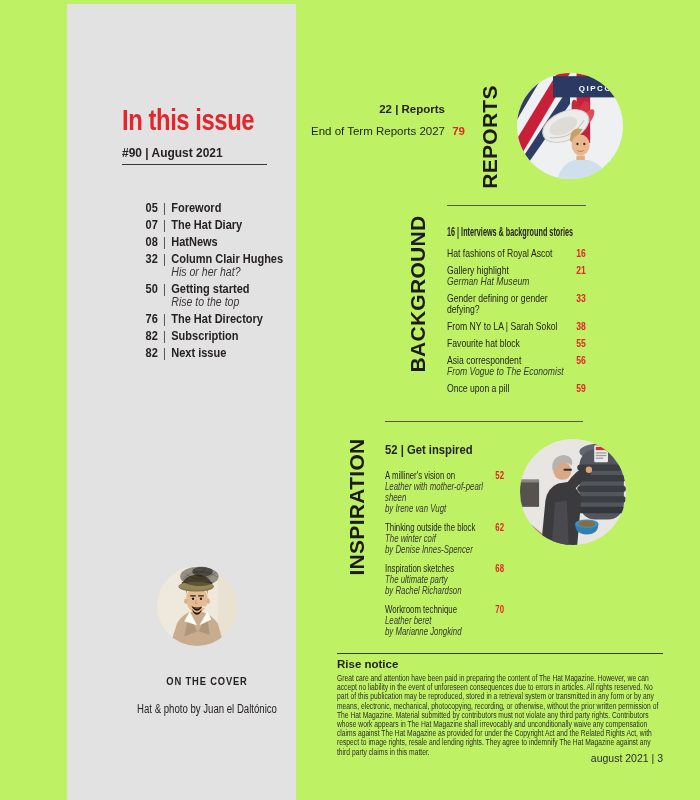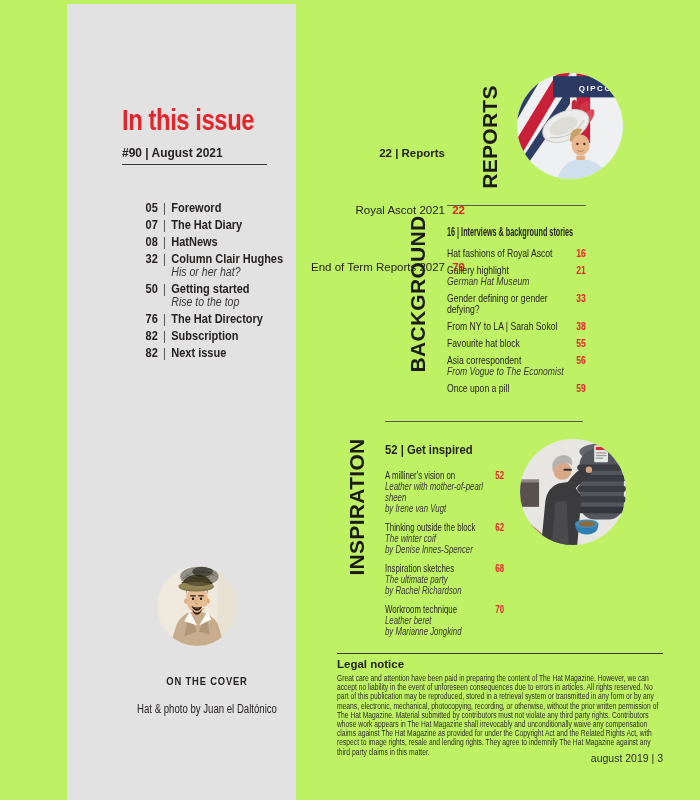--- a/index.html
+++ b/index.html
@@ -41,21 +41,21 @@
   .vlabel-inspiration { left:282px; top:494px; width:150px; height:26px; }
 
   
   .photo { position:absolute; border-radius:50%; overflow:hidden; }
   .photo svg { display:block; width:100%; height:100%; }
   .photo-reports     { left:517px; top:73px;  width:106px; height:106px; }
   .photo-inspiration { left:520px; top:439px; width:106px; height:106px; }
 
   
   .rep-block { position:absolute; left:245px; top:103px; width:220px; font-size:11.5px; }
-  .rep-row { display:flex; justify-content:flex-end; line-height:13px; margin-bottom:7px;margin-top:44px; }
+  .rep-row { display:flex; justify-content:flex-end; line-height:13px; margin-bottom:7px; }
   .rep-header { font-weight:bold; margin-bottom:9px; }
   .rep-page { width:20px; text-align:right; color:#e2262b; font-weight:bold; }
 
   
   .sec-header { position:absolute; font-weight:bold; font-size:12.5px; white-space:nowrap;
                 transform-origin:0 0; line-height:13px; }
   .sec-header-bg   { left:447px; top:226px; transform:scaleX(0.58); }
   .sec-header-insp { left:385px; top:444px; transform:scaleX(0.9); }
 
   
@@ -194,24 +194,20 @@
   <div class="cover-credit">Hat &amp; photo by Juan el Daltónico</div>
 
   <div class="vlabel vlabel-reports">REPORTS</div>
 
   <div class="rep-block">
     <div class="rep-row rep-header">
       <span>22 | Reports</span>
       <span class="rep-page"></span>
     </div>
     <div class="rep-row">
-      <span class="rep-title">Royal Ascot 2021</span>
-      <span class="rep-page">22</span>
-    </div>
-    <div class="rep-row">
       <span class="rep-title">End of Term Reports 2027</span>
       <span class="rep-page">79</span>
     </div>
   </div>
 
   <div class="photo photo-reports">
     <svg viewBox="0 0 100 100">
       <rect width="100" height="100" fill="#eef0f2"></rect>
       <polygon points="0,0 26,0 0,44" fill="#2e3d66"></polygon>
       <polygon points="0,62 38,0 50,0 0,84" fill="#c9203a"></polygon>
@@ -355,17 +351,17 @@
       <circle cx="40" cy="30" r="8.5" fill="#d9a886"></circle>
       <path d="M31,31 Q28,17 41,15 Q51,16 49,25 Q42,19 33,27 Z" fill="#b6b2ae"></path>
       <rect x="41" y="28" width="8" height="2" rx="1" fill="#2d2d2f"></rect>
       <path d="M52,80 Q52,90 63,90 Q74,90 74,80 Z" fill="#2f7fb3"></path>
       <ellipse cx="63" cy="80" rx="11" ry="4" fill="#3c90c4"></ellipse>
       <ellipse cx="63" cy="80" rx="8" ry="2.8" fill="#8a6b3f"></ellipse>
     </svg>
   </div>
 
   <div class="rule rule-legal"></div>
-  <div class="legal-head">Legal notice</div>
+  <div class="legal-head">Rise notice</div>
   <div class="legal-body">Great care and attention have been paid in preparing the content of The Hat Magazine. However, we can accept no liability in the event of unforeseen consequences due to errors in articles. All rights reserved. No part of this publication may be reproduced, stored in a retrieval system or transmitted in any form or by any means, electronic, mechanical, photocopying, recording, or otherwise, without the prior written permission of The Hat Magazine. Material submitted by contributors must not violate any third party rights. Contributors whose work appears in The Hat Magazine shall irrevocably and unconditionally waive any compensation claims against The Hat Magazine as provided for under the Copyright Act and the Related Rights Act, with respect to image rights, resale and lending rights. They agree to indemnify The Hat Magazine against any third party claims in this matter.</div>
-  <div class="footer-page">august 2019 | 3</div>
+  <div class="footer-page">august 2021 | 3</div>
 
 </div>
 
 </body></html>

